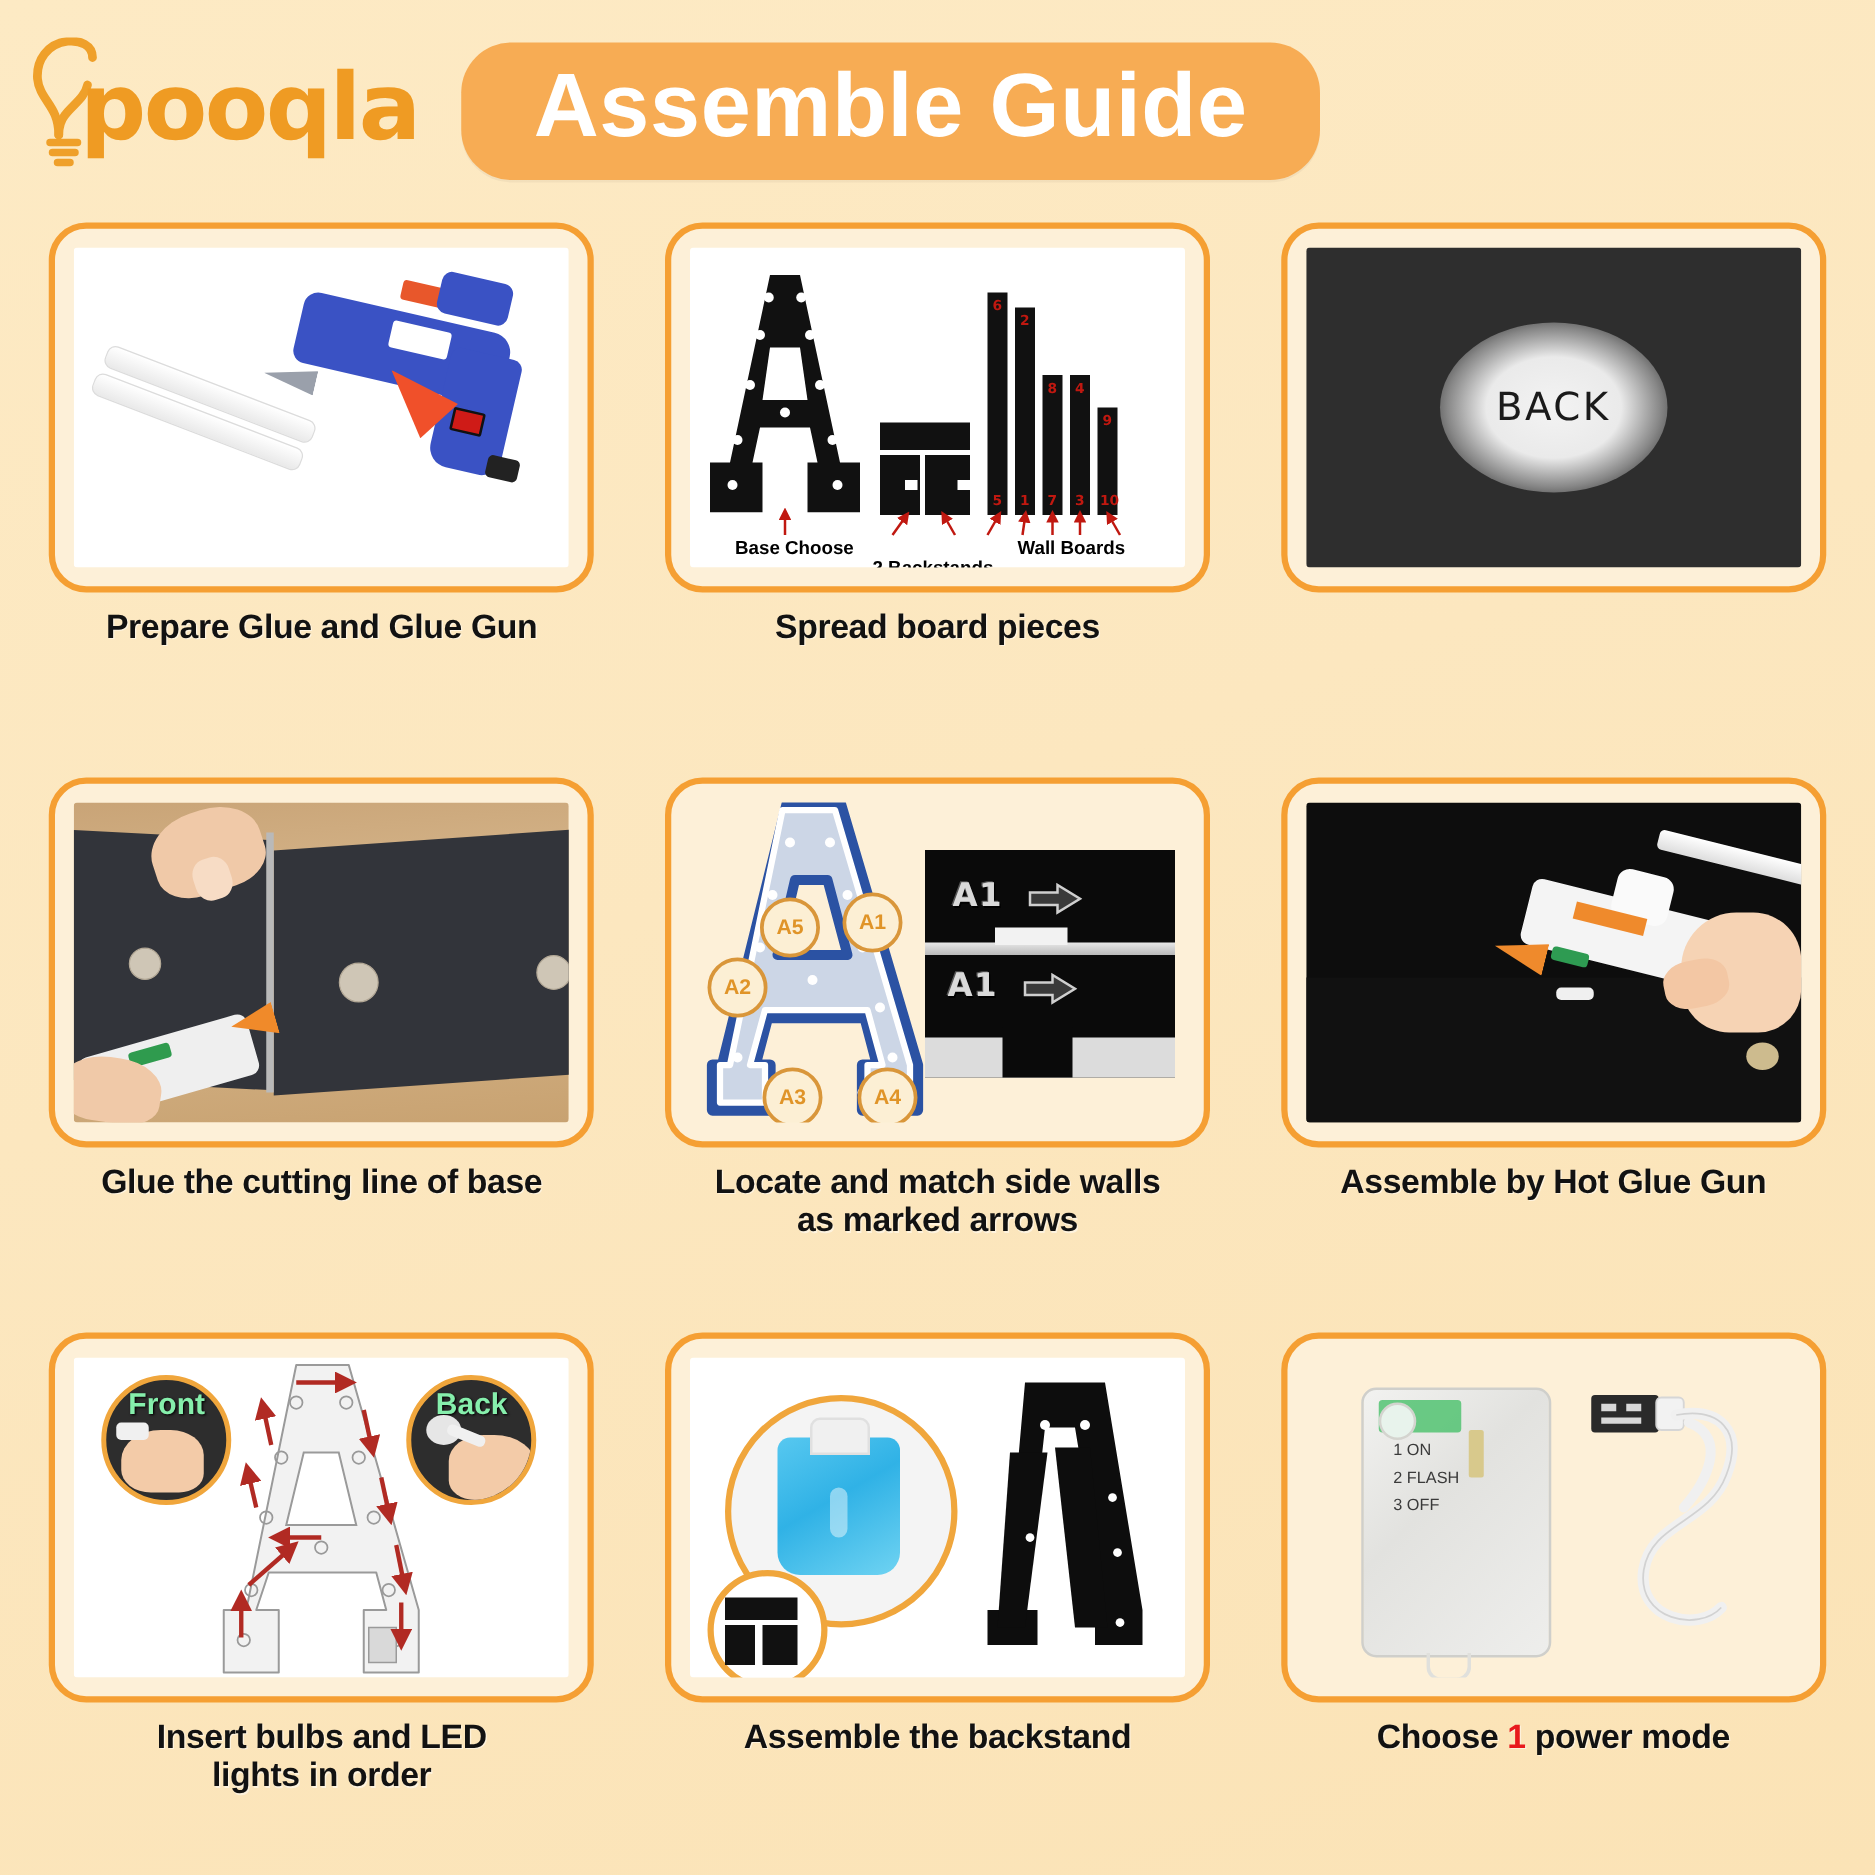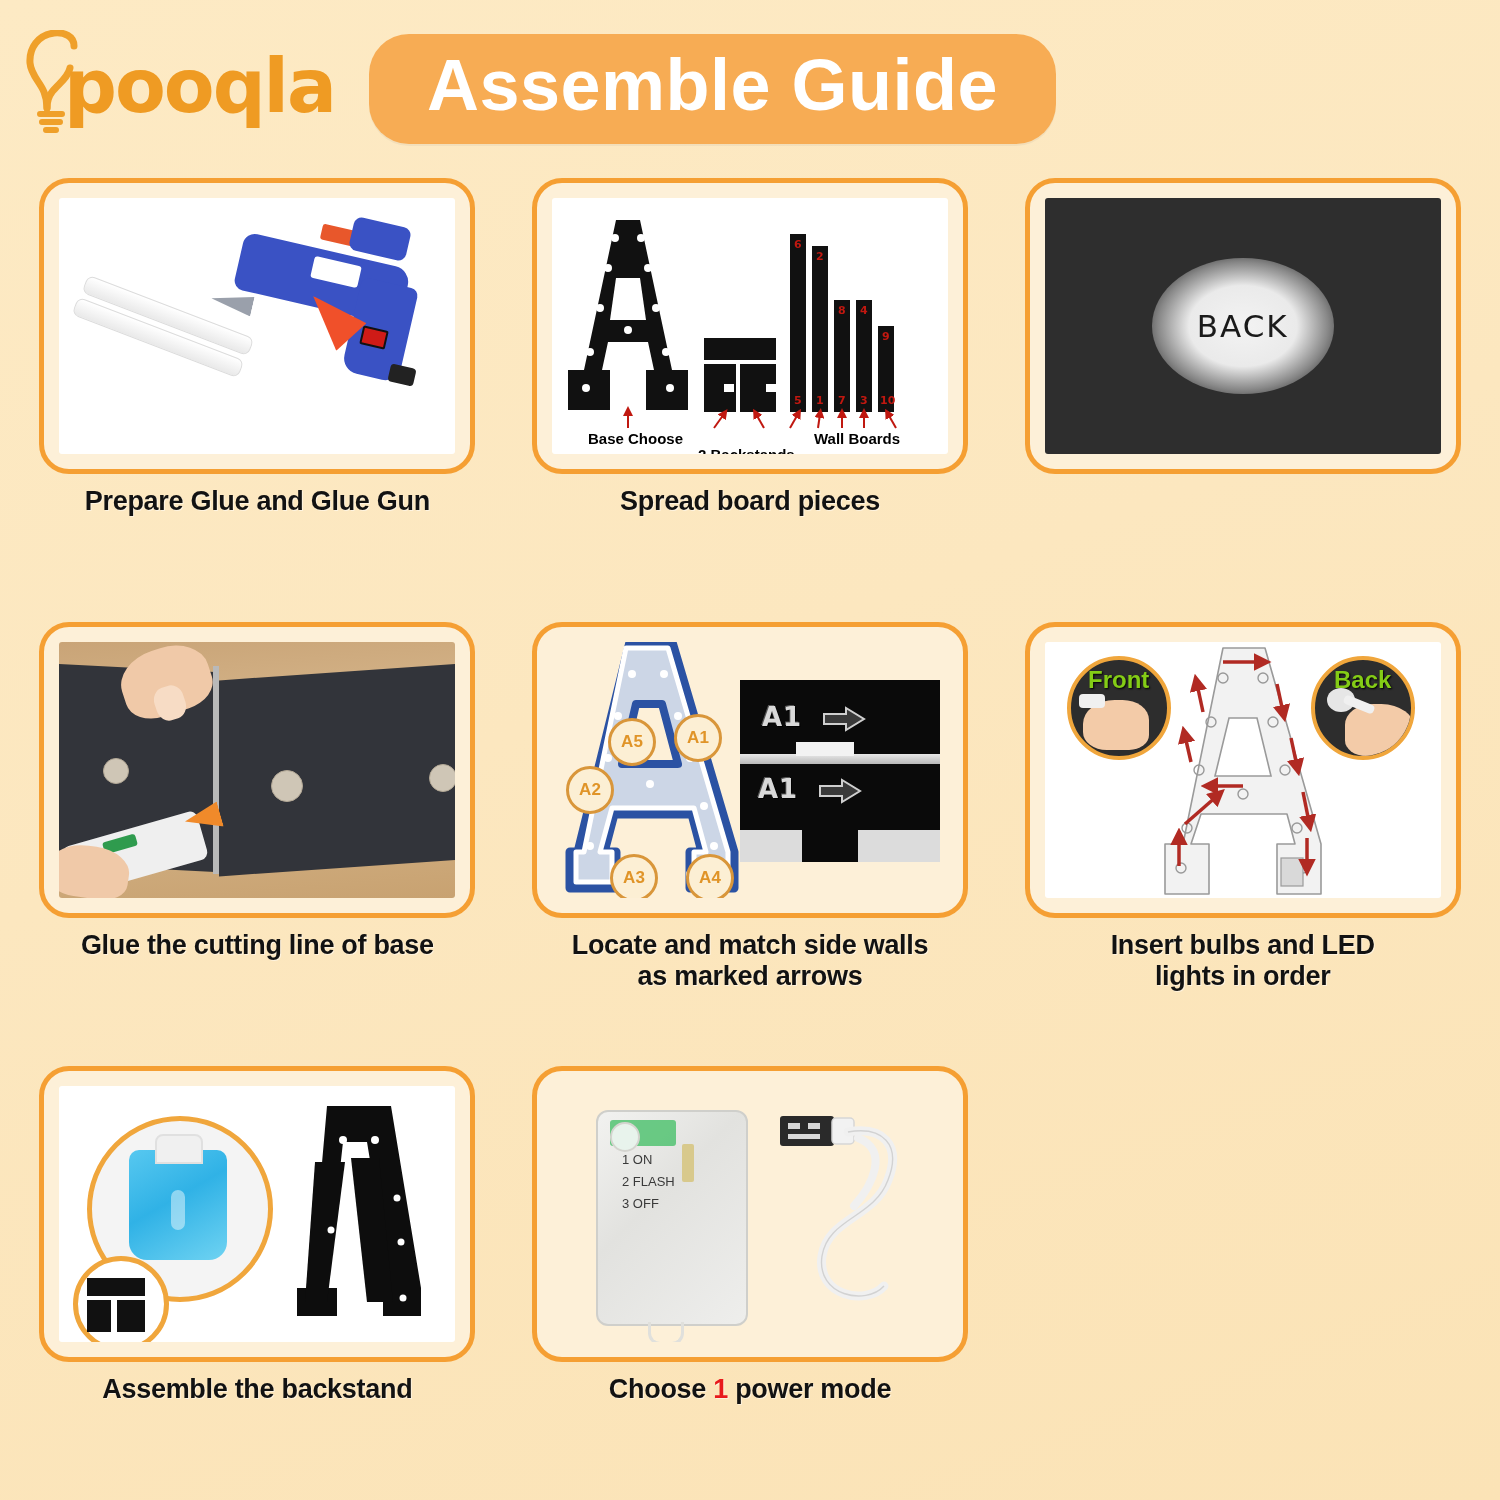--- a/index.html
+++ b/index.html
@@ -93,21 +93,21 @@
 
   
   .blackbg{width:100%;height:100%;background:#0d0d0d;position:relative;}
 
   
   .circ{
     position:absolute;width:96px;height:96px;border-radius:50%;
     border:4px solid #f0a63c;background:#2d2d2d;overflow:hidden;
     display:flex;align-items:flex-start;justify-content:center;z-index:5;
   }
-  .circ b{color:#84cc16;font-size:24px;margin-top:6px;font-family:"Liberation Sans",sans-serif;
+  .circ b{color:#86efac;font-size:24px;margin-top:6px;font-family:"Liberation Sans",sans-serif;
     text-shadow:1px 1px 2px #000;}
 
   
   .bluebag{
     position:absolute;background:linear-gradient(150deg,#57c8f0 0%,#30b2e6 45%,#6fd3f2 100%);
     border-radius:10px 10px 18px 18px;
   }
   .ocircle{position:absolute;border-radius:50%;border:5px solid #f0a63c;}
 
   
@@ -315,20 +315,40 @@
           <div style="position:absolute;left:62px;top:142px;width:56px;height:40px;background:#0a0a0a;"></div>
         </div>
       </div>
     </div>
     <div class="caption">
       <div>Locate and match side walls</div>
       <div>as marked arrows</div>
     </div>
   </div>
 
+  <div class="cell">
+    <div class="panel">
+      <div class="inner">
+        <div class="blackbg">
+          <div style="position:absolute;left:0;top:140px;width:396px;height:116px;background:#111;"></div>
+          <div style="position:absolute;left:174px;top:78px;width:160px;height:54px;background:#f4f4f4;border-radius:8px;transform:rotate(14deg);"></div>
+          <div style="position:absolute;left:150px;top:108px;width:42px;height:26px;background:#ef8a2c;clip-path:polygon(0 45%,100% 0,100% 100%);transform:rotate(14deg);"></div>
+          <div style="position:absolute;left:246px;top:56px;width:46px;height:40px;background:#fafafa;border-radius:10px;transform:rotate(14deg);"></div>
+          <div style="position:absolute;left:280px;top:36px;width:124px;height:16px;background:linear-gradient(180deg,#fff,#ddd);border-radius:4px;transform:rotate(14deg);"></div>
+          <div style="position:absolute;left:214px;top:86px;width:58px;height:14px;background:#ef8a2c;transform:rotate(14deg);"></div>
+          <div style="position:absolute;left:196px;top:118px;width:30px;height:11px;background:#2e9b52;border-radius:3px;transform:rotate(14deg);"></div>
+          <div style="position:absolute;left:300px;top:88px;width:96px;height:96px;background:#f6d3b4;border-radius:46% 40% 36% 40%;"></div>
+          <div style="position:absolute;left:286px;top:126px;width:52px;height:38px;background:#f3c7a4;border-radius:40%;transform:rotate(-12deg);"></div>
+          <div style="position:absolute;left:200px;top:148px;width:30px;height:10px;background:#f0f0f0;border-radius:4px;"></div>
+          <div style="position:absolute;left:352px;top:192px;width:26px;height:22px;background:#cdbb8e;border-radius:50%;"></div>
+        </div>
+      </div>
+    </div>
+    <div class="caption">Assemble by Hot Glue Gun</div>
+  </div>
 
   <div class="cell">
     <div class="panel">
       <div class="inner">
         <div class="white-bg">
 
           <svg style="position:absolute;left:100px;top:4px;" width="196" height="252" viewBox="0 0 196 252">
             <path d="M78 2 L120 2 L176 198 L176 248 L132 248 L132 198 L150 198 L142 168 L56 168 L46 198 L64 198 L64 248 L20 248 L20 198 L38 198 Z" fill="#f2f2f2" stroke="#9a9a9a" stroke-width="1.6" stroke-linejoin="round"></path>
             <path d="M84 72 L112 72 L126 130 L70 130 Z" fill="#fff" stroke="#9a9a9a" stroke-width="1.6"></path>
             <g fill="none" stroke="#999" stroke-width="1.4">

